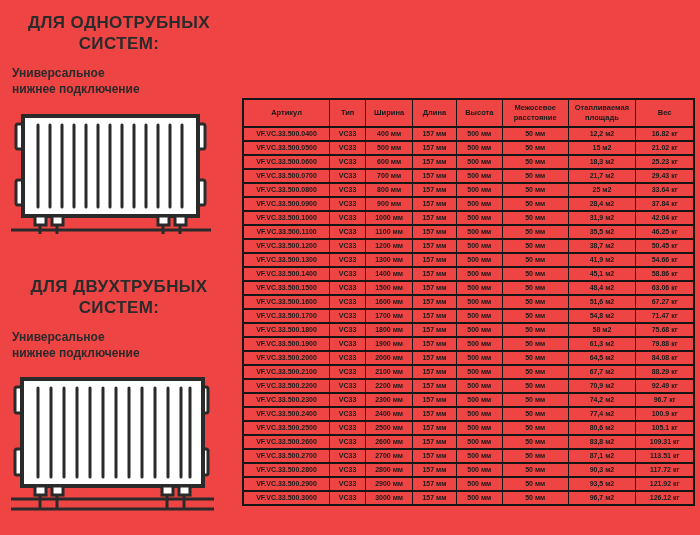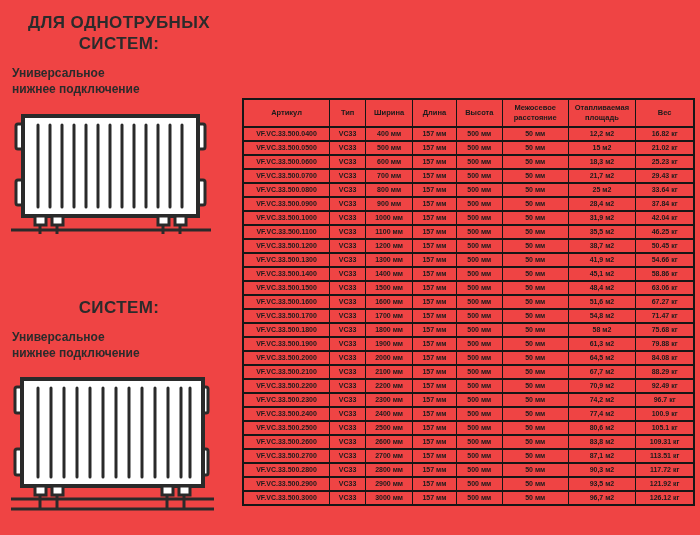--- a/index.html
+++ b/index.html
@@ -88,21 +88,21 @@
         <line x1="153" y1="114" x2="153" y2="123"></line>
           <line x1="170" y1="114" x2="170" y2="123"></line>
       </g>
 
       <line x1="1" y1="119" x2="201" y2="119" stroke-width="3"></line>
     </svg>
   </div>
 
   <div class="section section-2">
     <h2 class="sec-title">
-      <br>
+      <span>ДЛЯ ДВУХТРУБНЫХ</span><br>
       <span>СИСТЕМ:</span>
     </h2>
     <p class="sec-subtitle">
       <span>Универсальное</span><br>
       <span>нижнее подключение</span>
     </p>
     <svg class="diagram" width="205" height="137" viewBox="0 0 205 137" fill="none">
 
       <rect x="5" y="12" width="11" height="26" rx="2" stroke-width="3" fill="#fff"></rect>
       <rect x="5" y="74" width="11" height="26" rx="2" stroke-width="3" fill="#fff"></rect>

